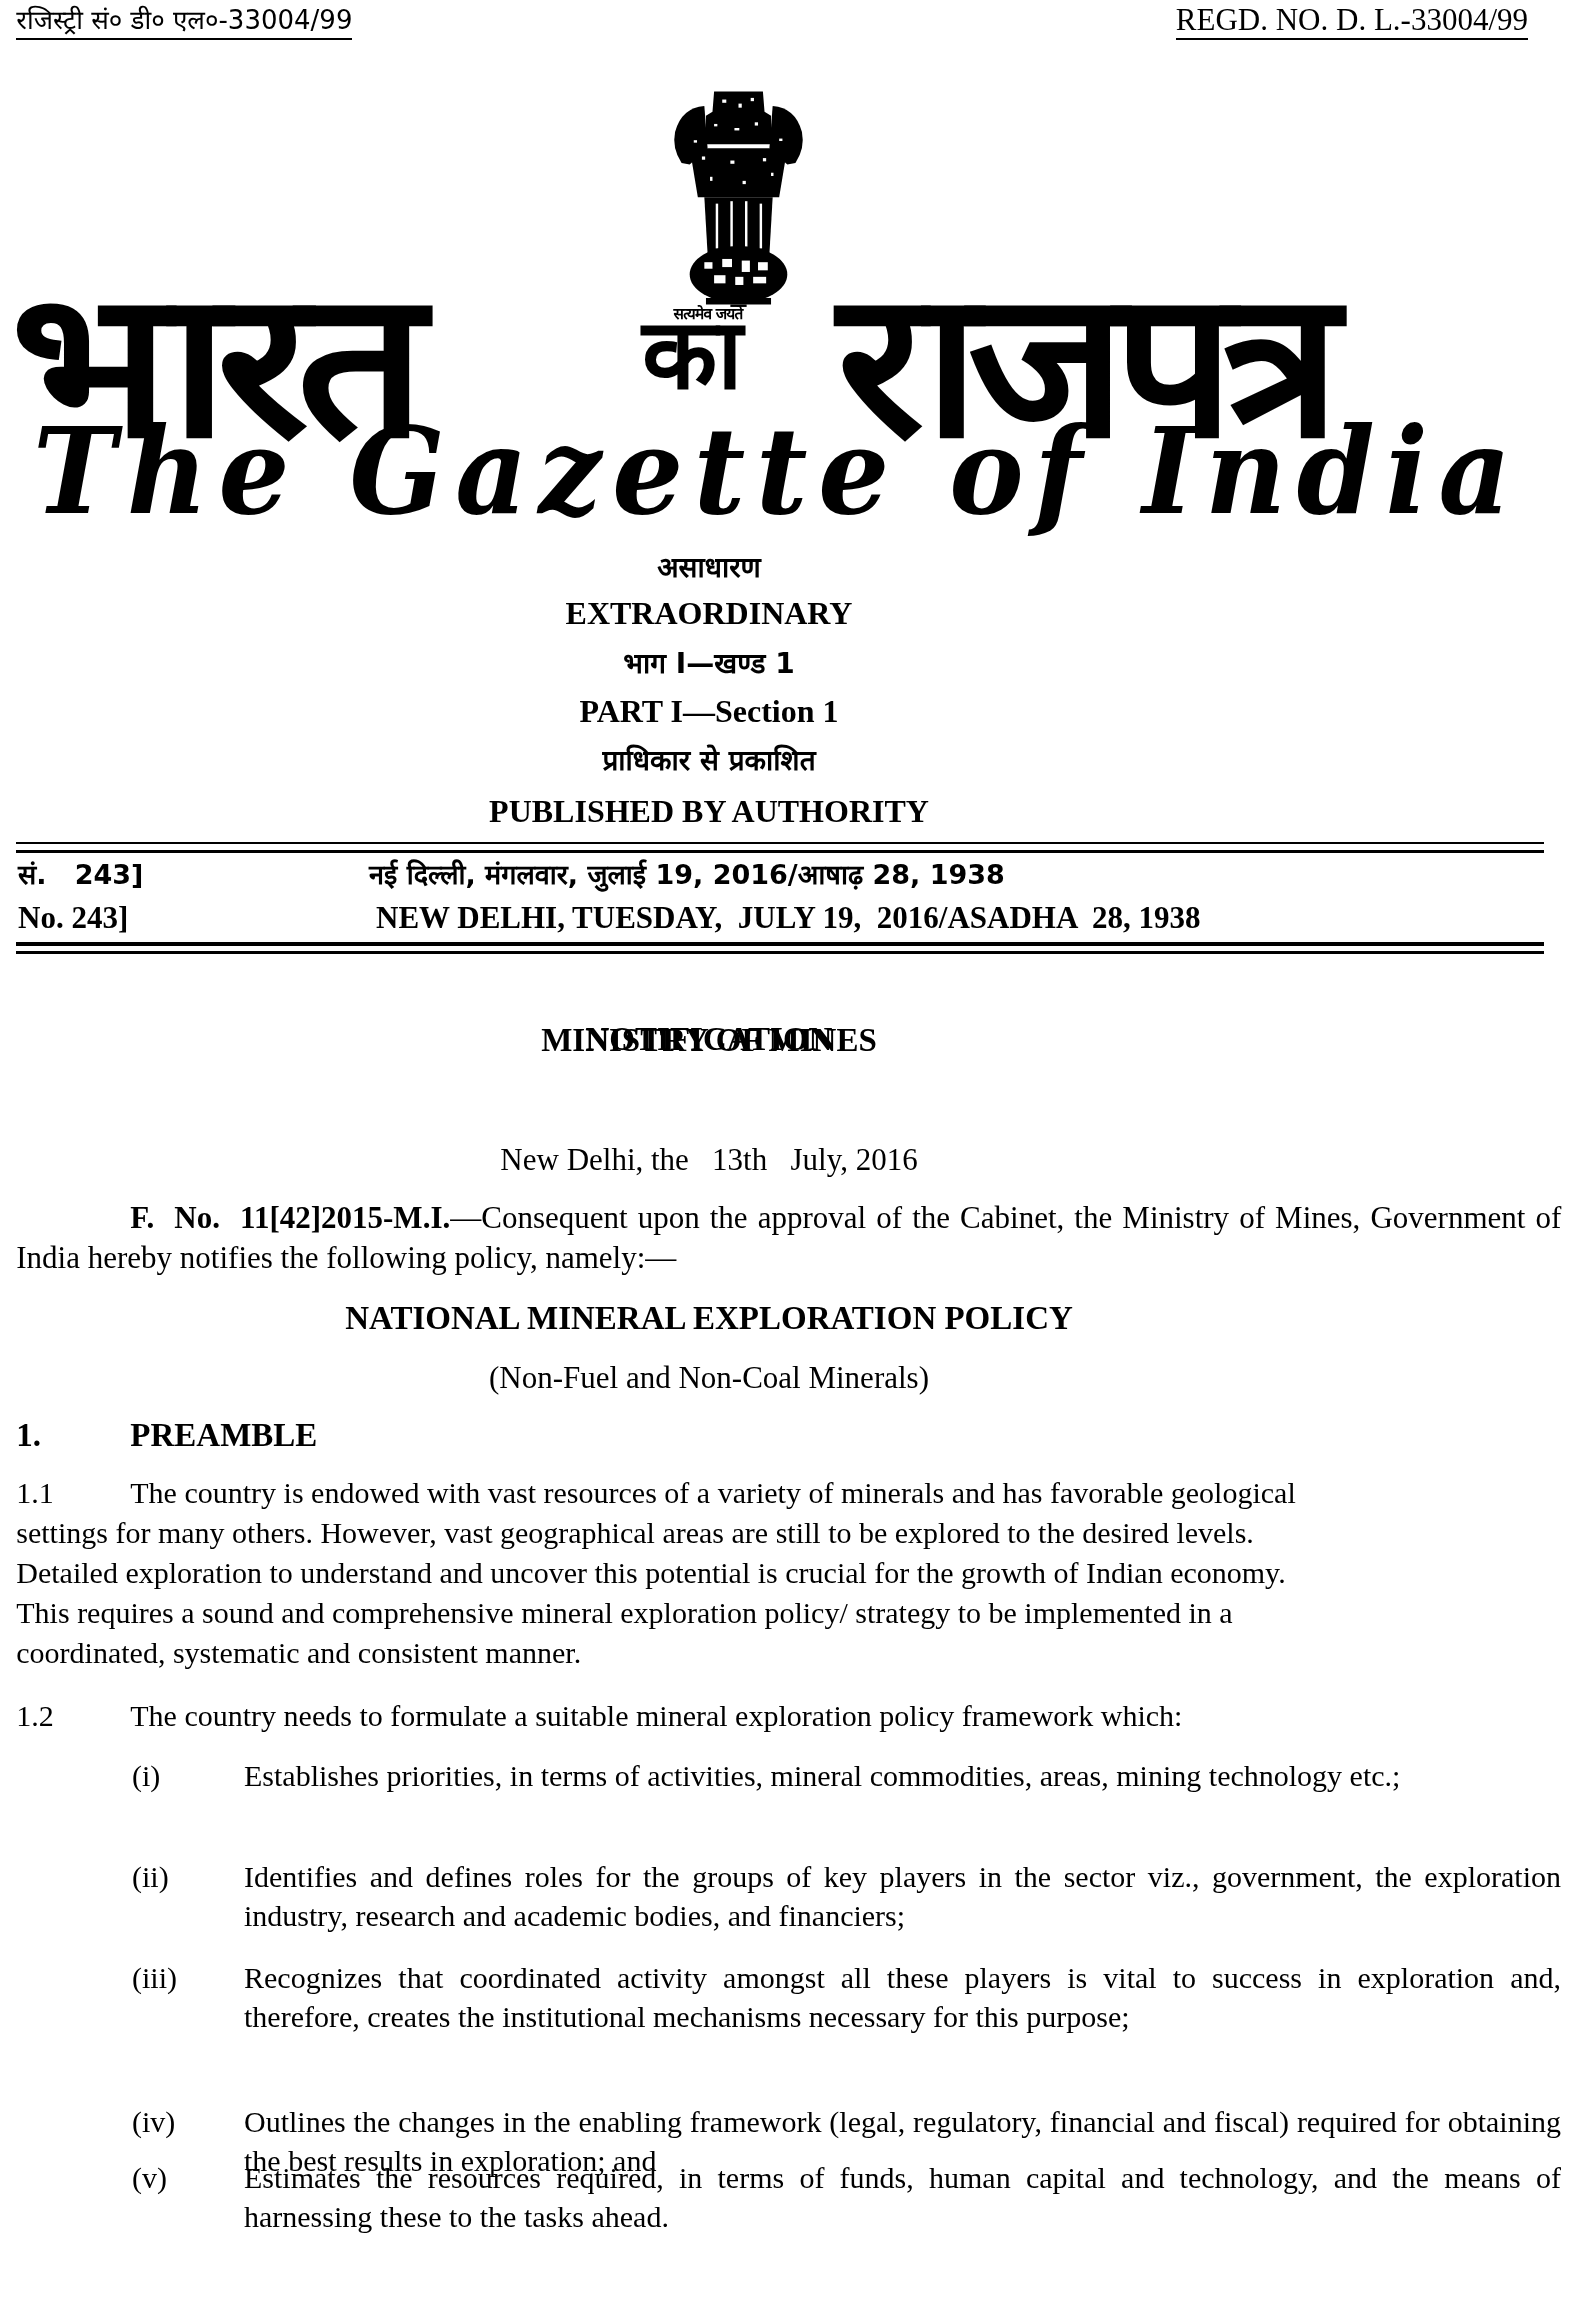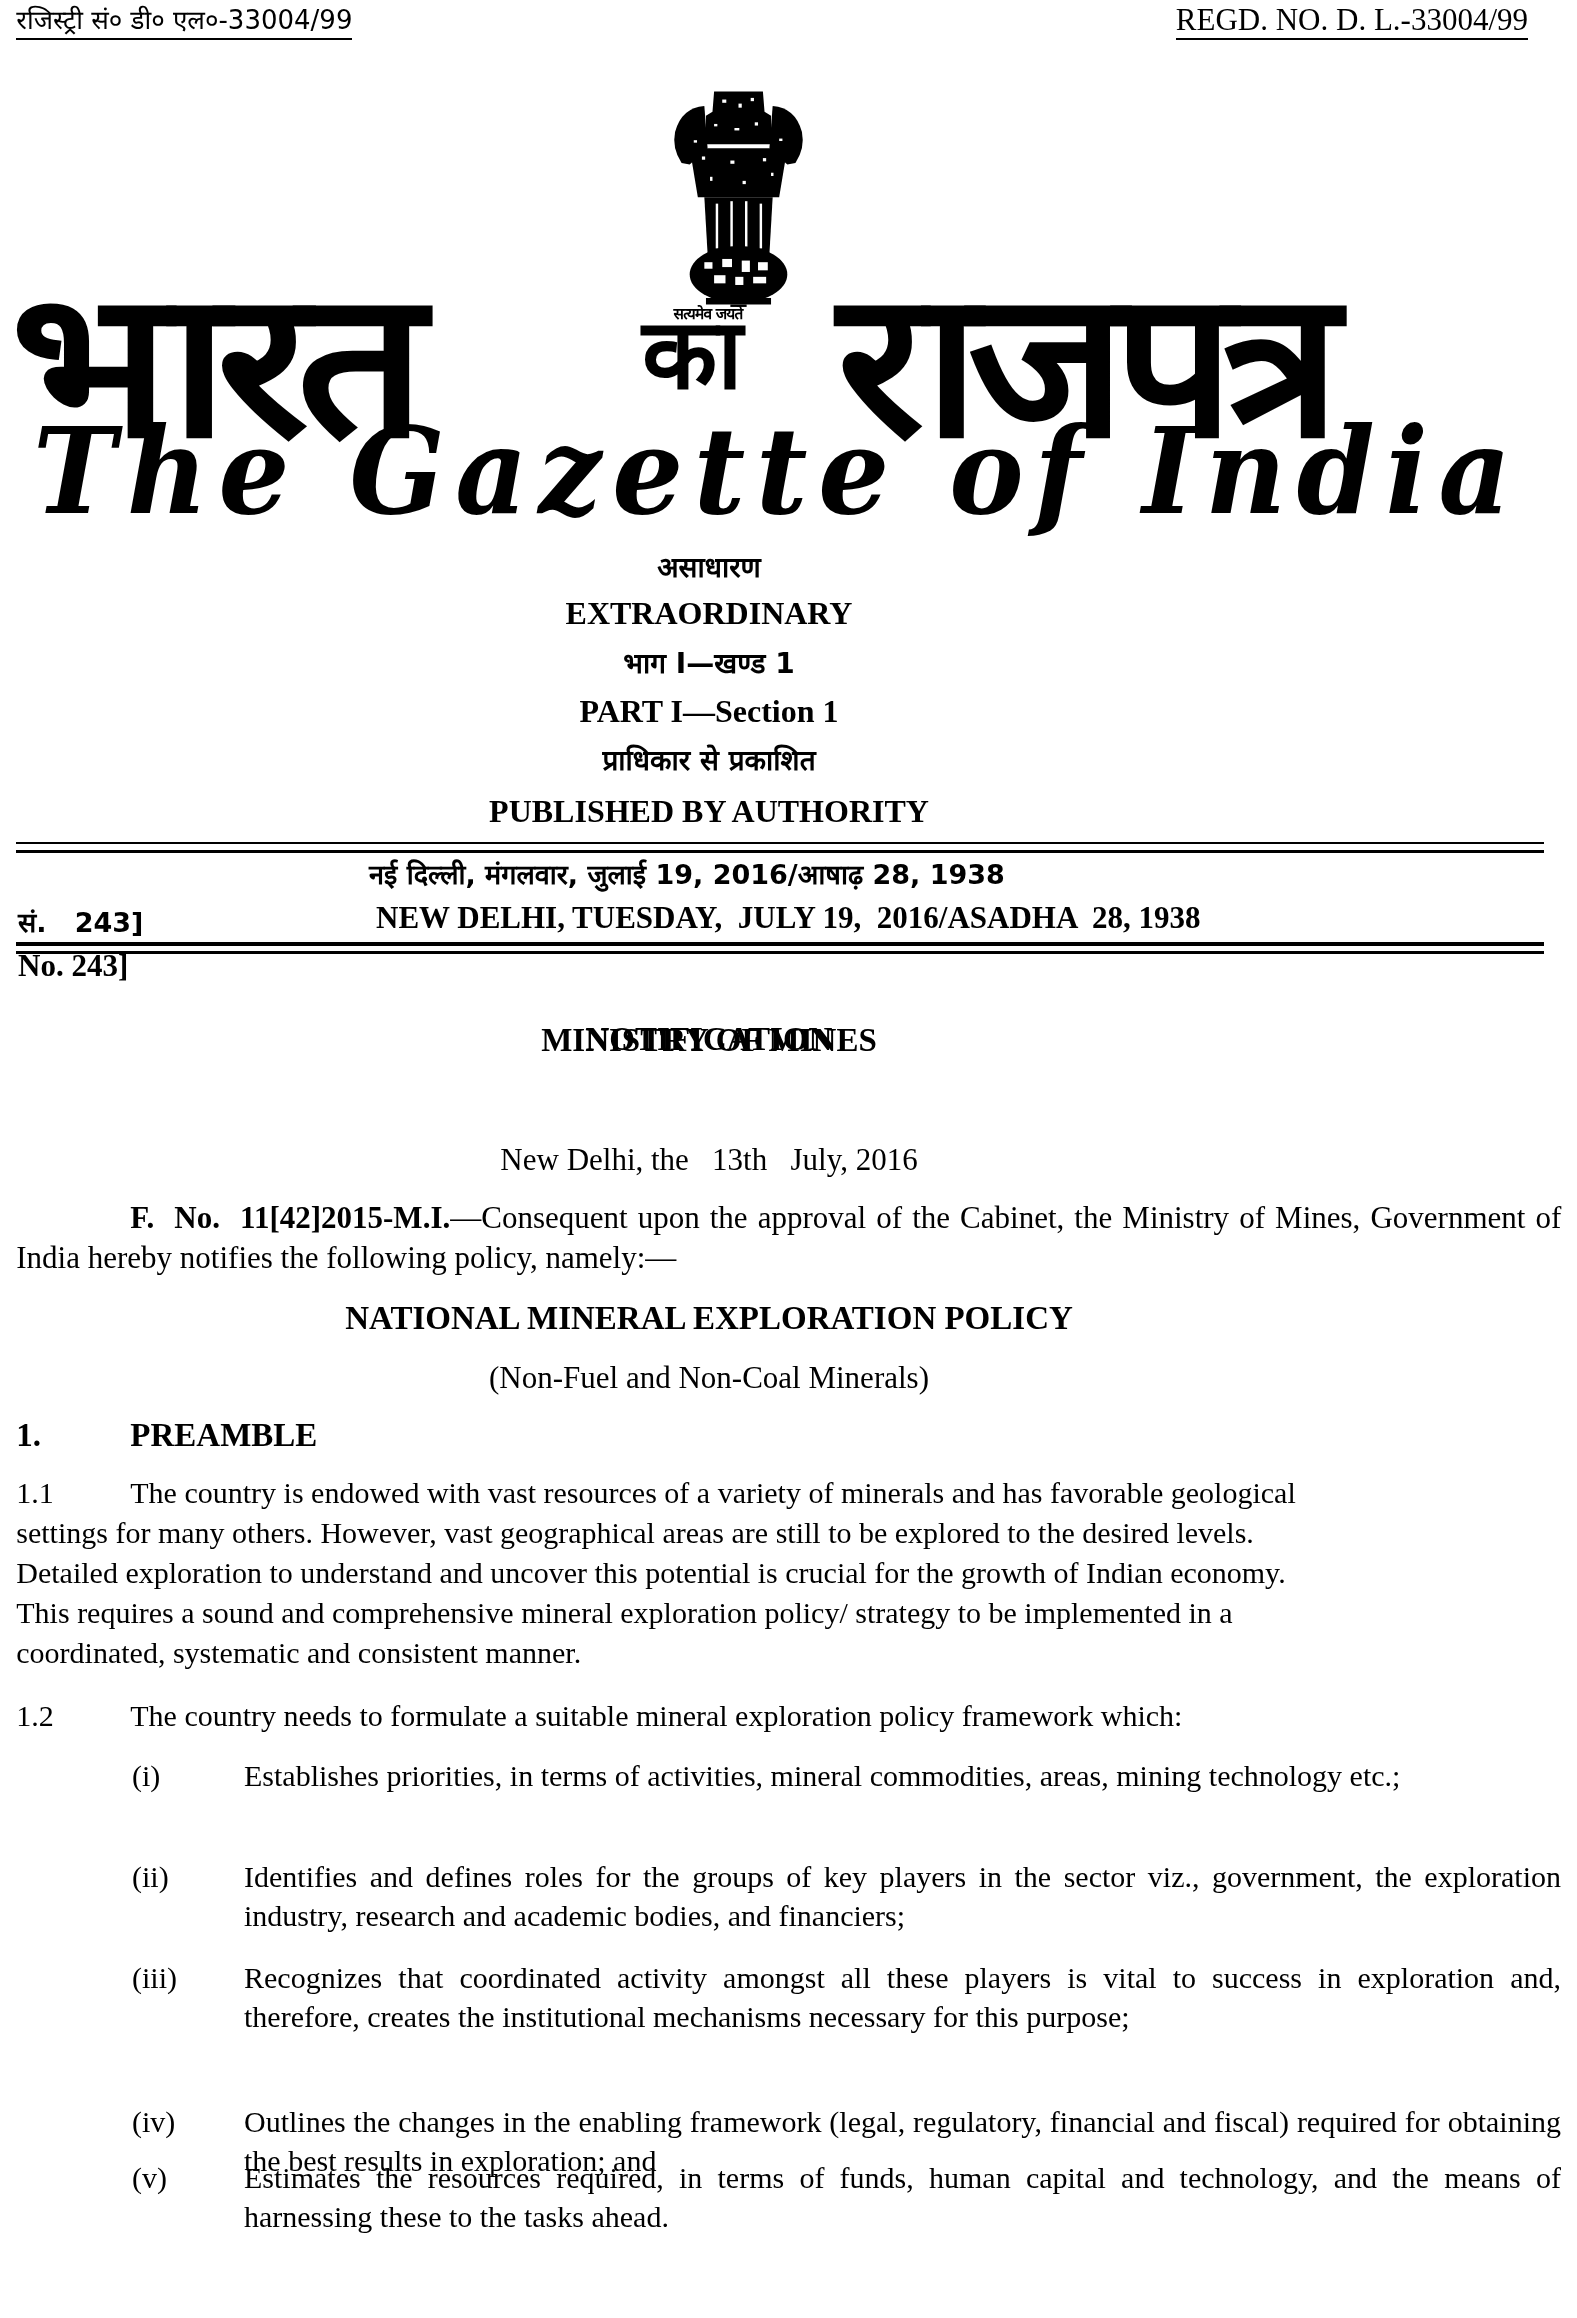--- a/index.html
+++ b/index.html
@@ -17,21 +17,21 @@
   .mast-left { left:9.8px; top:-24.4px; font-size:203px; letter-spacing:-11.4px; transform:scaleX(1.12); transform-origin:left top; }
   .mast-ka { left:642px; top:41px; font-size:98px; }
   .mast-right { left:837px; top:-24.4px; font-size:203px; letter-spacing:-11.4px; transform:scaleX(1.05); transform-origin:left top; }
   .mast-en { left:33px; top:402px; width:1431px; font-family:"DejaVu Serif", serif; font-style:italic; font-weight:bold;
              font-size:120px; line-height:138px; letter-spacing:11.4px; white-space:nowrap; transform:scaleX(0.93); transform-origin:left top; }
   .center { left:0; width:1418px; text-align:center; white-space:nowrap; }
   .c-hi { font-family:"DejaVu Sans", sans-serif; font-weight:bold; font-size:28px; line-height:36px; }
   .c-en { font-weight:bold; font-size:32px; line-height:37px; }
   .rule { left:16.3px; width:1528px; background:#000; }
   .daterow { left:18px; width:1528px; height:39px; font-weight:bold; font-size:31px; line-height:39px; white-space:nowrap; }
-  .daterow .num { position:absolute; left:0;margin-top:48px; }
+  .daterow .num { position:absolute; left:0; }
   .daterow .txt { position:absolute; left:341px; }
   .daterow.hi { font-family:"DejaVu Sans", sans-serif; font-size:27px; }
   .daterow.hi .num, .daterow.hi .txt { font-family:"DejaVu Sans", sans-serif; }
   .h-bold { font-weight:bold; font-size:33px; line-height:39px; }
   .plain { font-size:31px; line-height:39px; }
   .body-p { left:16.3px; width:1545px; font-size:30px; line-height:40px; }
   .just { text-align:justify; text-align-last:left; }
   .fno { text-indent:114px; }
   .fno b { font-weight:bold; }
   .num-lbl { position:absolute; left:0; }

